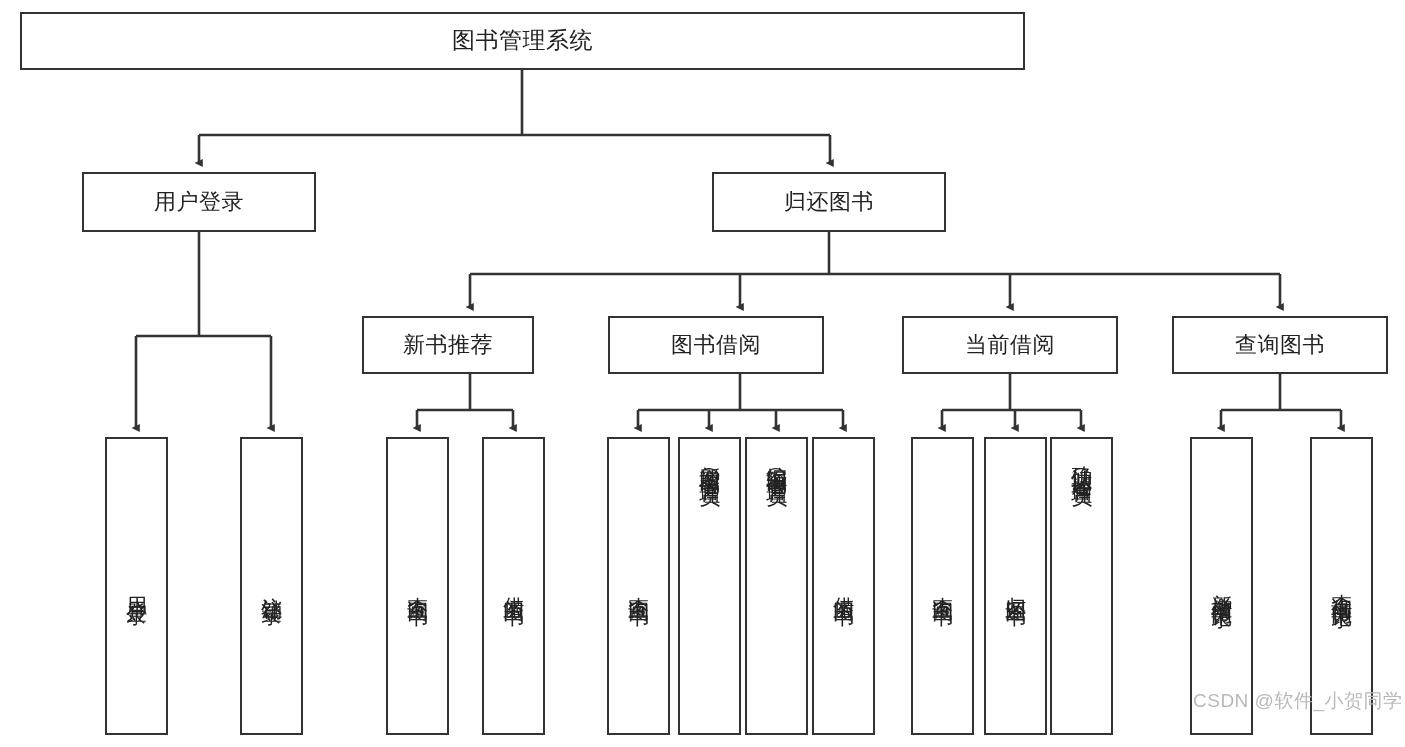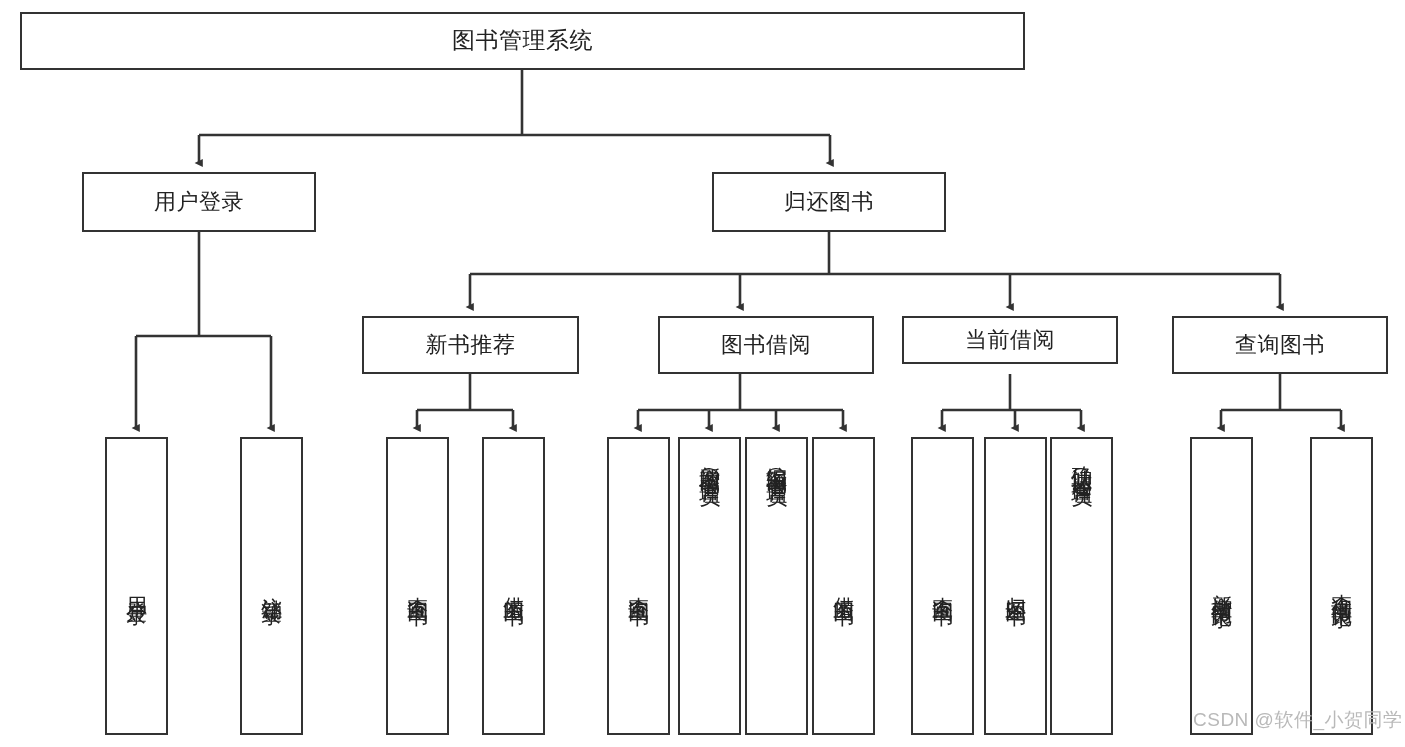--- a/index.html
+++ b/index.html
@@ -140,27 +140,27 @@
     <span>图书管理系统</span>
   </div>
 
   <div class="node horiz" style="left:82px; top:172px; width:234px; height:60px;">
     <span>用户登录</span>
   </div>
   <div class="node horiz" style="left:712px; top:172px; width:234px; height:60px;">
     <span>归还图书</span>
   </div>
 
-  <div class="node horiz" style="left:362px; top:316px; width:217px; height:58px;">
+  <div class="node horiz" style="left:362px; top:316px; width:172px; height:58px;">
     <span>新书推荐</span>
   </div>
-  <div class="node horiz" style="left:658px; top:316px; width:216px; height:58px;">
+  <div class="node horiz" style="left:608px; top:316px; width:216px; height:58px;">
     <span>图书借阅</span>
   </div>
-  <div class="node horiz" style="left:902px; top:316px; width:216px; height:48px;">
+  <div class="node horiz" style="left:902px; top:316px; width:216px; height:58px;">
     <span>当前借阅</span>
   </div>
   <div class="node horiz" style="left:1172px; top:316px; width:216px; height:58px;">
     <span>查询图书</span>
   </div>
 
   <div class="node leaf" style="left:105px; top:437px; width:63px; height:298px;">
     <div class="leaf-inner">
       <span class="vtext">用户登录</span>
     </div>
@@ -223,17 +223,17 @@
     <div class="leaf-inner">
       <span class="vtext">新增借阅记录</span>
     </div>
   </div>
   <div class="node leaf" style="left:1310px; top:437px; width:63px; height:298px;">
     <div class="leaf-inner">
       <span class="vtext">查询借阅记录</span>
     </div>
   </div>
 
-  <div class="watermark" style="left:1193px; top:707px;">
+  <div class="watermark" style="left:1193px; top:688px;">
     <span>CSDN @软件_小贺同学</span>
   </div>
 
 </div>
 
 </body></html>

